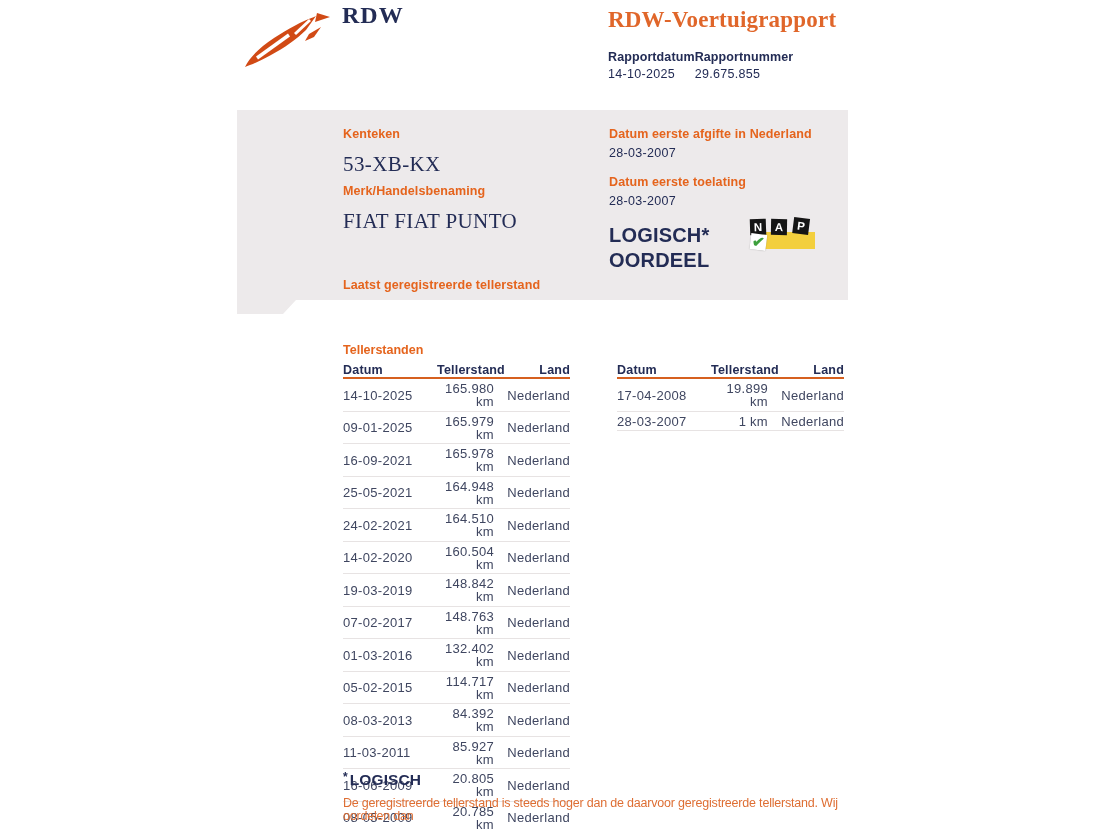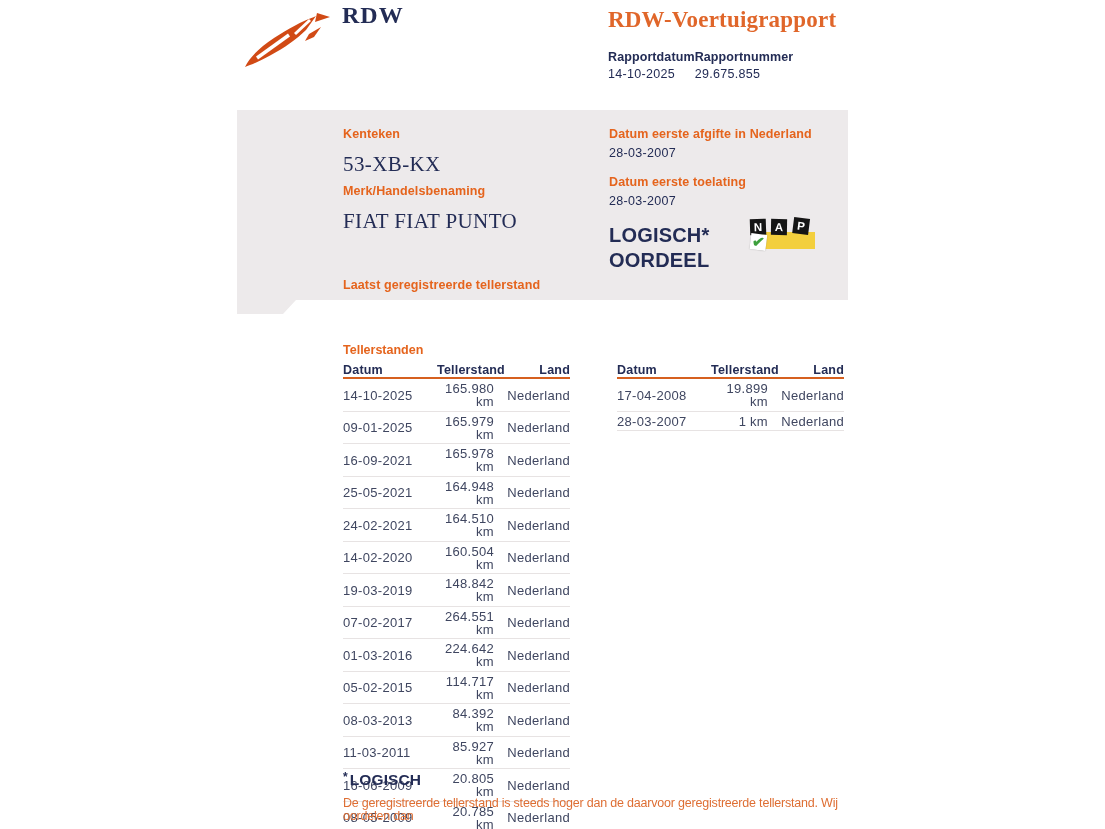--- a/index.html
+++ b/index.html
@@ -225,27 +225,27 @@
             </tr>
 
             <tr>
               <td>19-03-2019</td>
               <td class="num">148.842 km</td>
               <td class="land">Nederland</td>
             </tr>
 
             <tr>
               <td>07-02-2017</td>
-              <td class="num">264.551 km</td>
+              <td class="num">148.763 km</td>
               <td class="land">Nederland</td>
             </tr>
 
             <tr>
               <td>01-03-2016</td>
-              <td class="num">224.642 km</td>
+              <td class="num">132.402 km</td>
               <td class="land">Nederland</td>
             </tr>
 
             <tr>
               <td>05-02-2015</td>
               <td class="num">114.717 km</td>
               <td class="land">Nederland</td>
             </tr>
 
             <tr>

